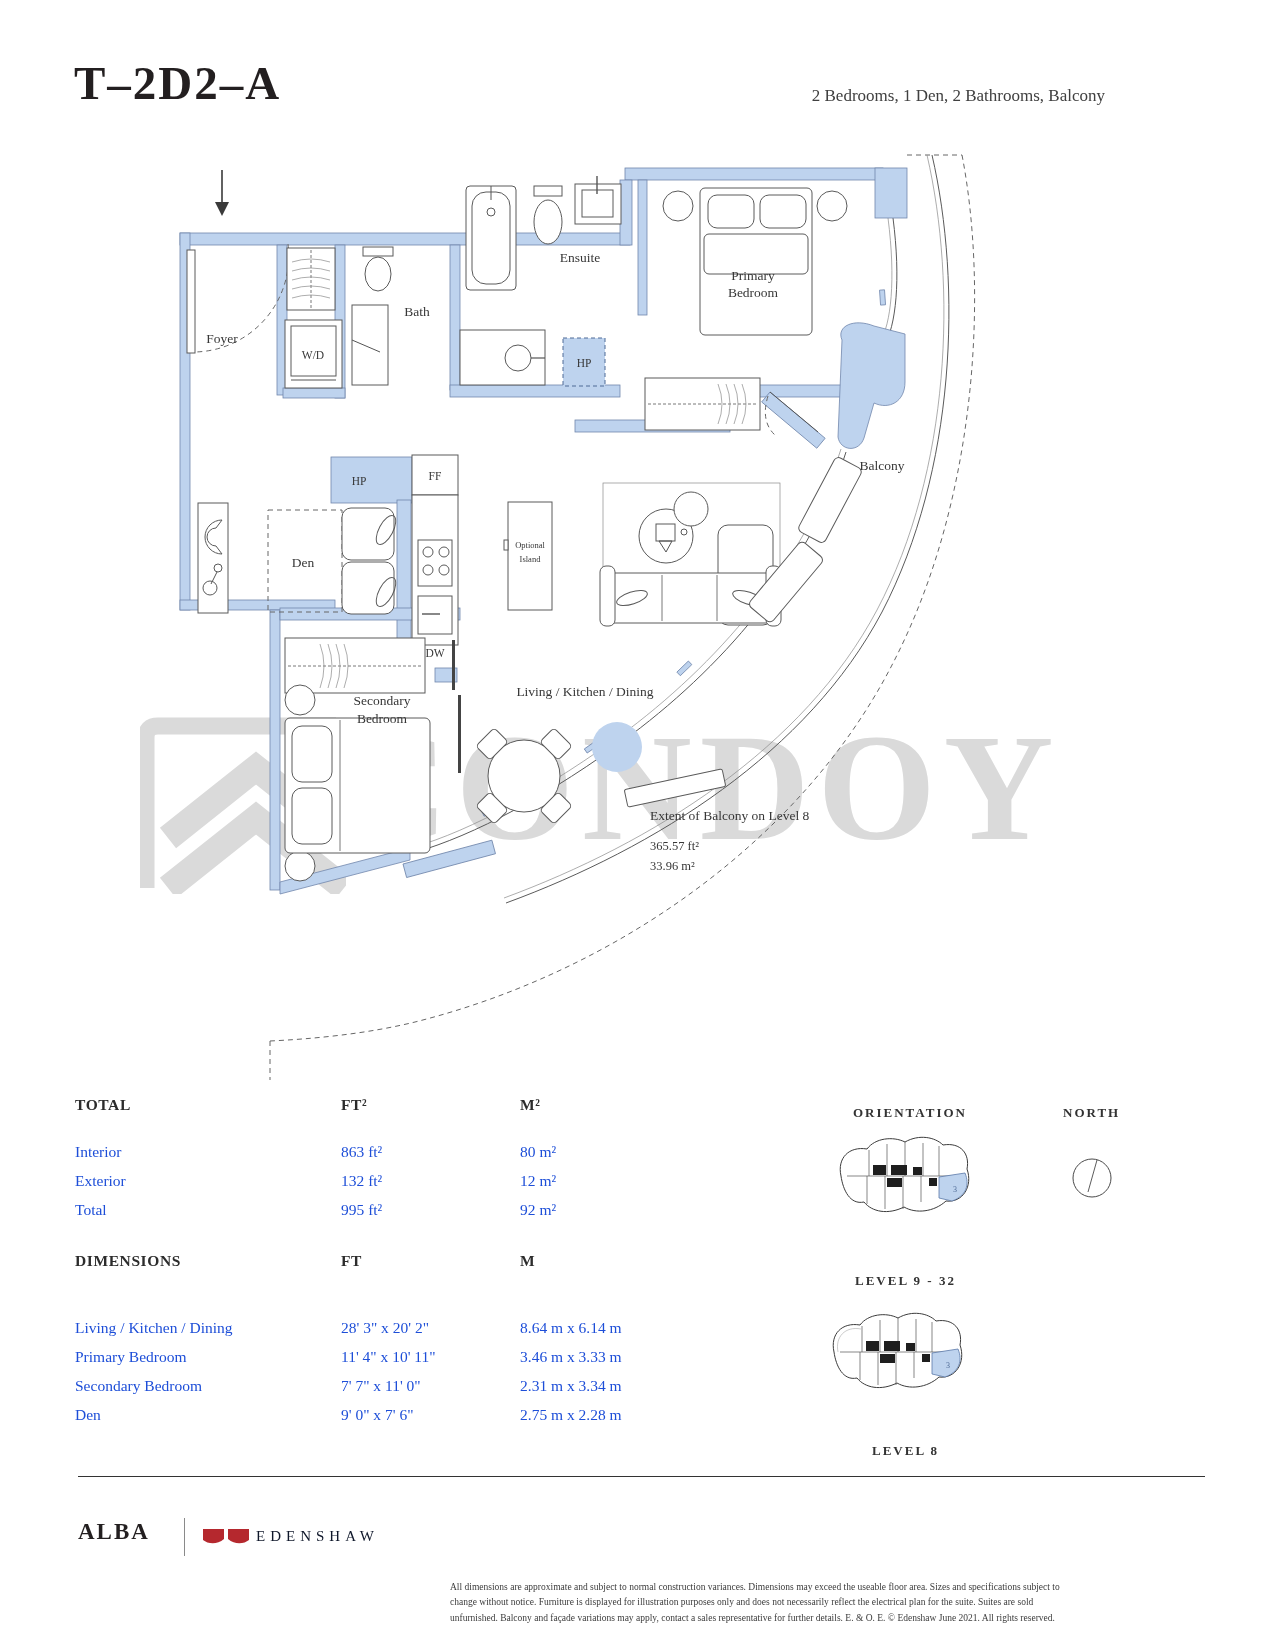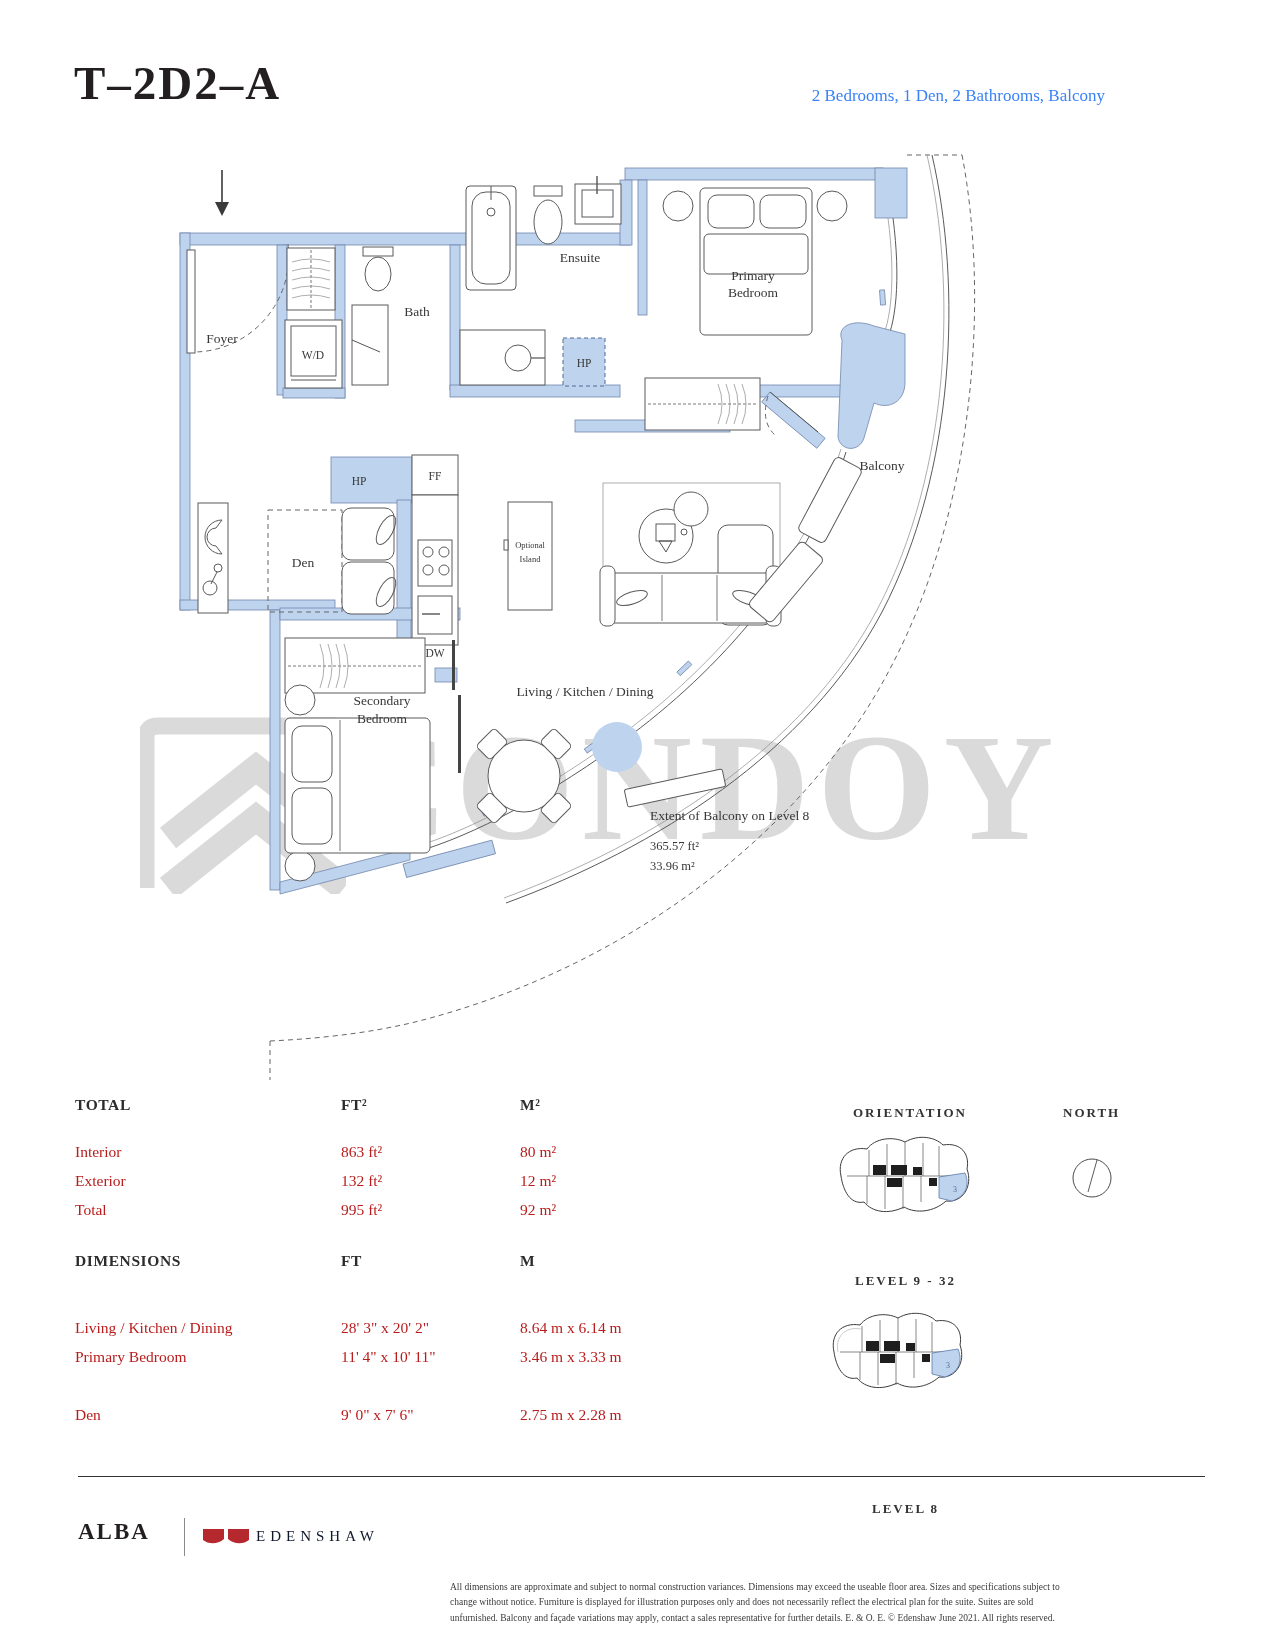--- a/index.html
+++ b/index.html
@@ -2,21 +2,21 @@
 <html><head>
 <meta charset="utf-8">
 <style>
   html,body{margin:0;padding:0;background:#ffffff;}
   #page{position:relative;width:1275px;height:1650px;background:#fff;overflow:hidden;
         font-family:Liberation Serif, serif;color:#231f20;}
   .abs{position:absolute;}
 
   
   #plan-code{left:74px;top:56px;font-size:47px;font-weight:bold;letter-spacing:2px;color:#231f20;}
-  #plan-summary{top:86px;right:170px;font-size:17px;color:#3b82f6;}
+  #plan-summary{top:86px;right:170px;font-size:17px;color:#404040;}
 
   
   #watermark{left:140px;top:712px;z-index:0;}
   #watermark-text{left:338px;top:712px;z-index:0;font-size:152px;font-weight:bold;
                   letter-spacing:8px;color:#dadada;line-height:1;}
 
   
   #plan-svg{left:170px;top:140px;z-index:1;}
   .wall{fill:#bed3ee;stroke:#7187ac;stroke-width:0.8;}
   .wallnb{fill:#bed3ee;stroke:none;}
@@ -25,21 +25,21 @@
   .fxl{fill:none;stroke:#8a8a8a;stroke-width:0.7;}
   .dash{fill:none;stroke:#666;stroke-width:1;stroke-dasharray:5,4;}
   .dashb{fill:#bed3ee;stroke:#4f6b96;stroke-width:1;stroke-dasharray:4,3;}
   .rlabel{font-size:13.5px;fill:#373737;}
   .slabel{font-size:11.5px;fill:#373737;}
   .xlabel{font-size:8.5px;fill:#373737;}
   .mid{text-anchor:middle;}
 
   
   .t-head{font-size:15.5px;font-weight:bold;letter-spacing:0.6px;color:#2c2c2c;}
-  .t-cell{font-size:15.5px;color:#b91c1c;}
+  .t-cell{font-size:15.5px;color:#1d4ed8;}
   .trow{position:absolute;left:75px;width:640px;height:22px;}
   .trow .c1{position:absolute;left:0;}
   .trow .c2{position:absolute;left:266px;}
   .trow .c3{position:absolute;left:445px;}
 
   
   .cap{font-size:13px;letter-spacing:2px;color:#333;font-weight:bold;margin-top:20px;}
   .kp-outline{fill:none;stroke:#3c3c3c;stroke-width:1;}
   .kp-line{stroke:#555;stroke-width:0.7;}
   .kp-core{fill:#1e1e1e;}
@@ -304,20 +304,25 @@
   <div class="trow" style="top:1319px">
     <span class="c1 t-cell">Living / Kitchen / Dining</span>
     <span class="c2 t-cell">28' 3" x 20' 2"</span>
     <span class="c3 t-cell">8.64 m x 6.14 m</span>
   </div>
   <div class="trow" style="top:1348px">
     <span class="c1 t-cell">Primary Bedroom</span>
     <span class="c2 t-cell">11' 4" x 10' 11"</span>
     <span class="c3 t-cell">3.46 m x 3.33 m</span>
   </div>
+  <div class="trow" style="top:1377px">
+    <span class="c1 t-cell">Secondary Bedroom</span>
+    <span class="c2 t-cell">7' 7" x 11' 0"</span>
+    <span class="c3 t-cell">2.31 m x 3.34 m</span>
+  </div>
   <div class="trow" style="top:1406px">
     <span class="c1 t-cell">Den</span>
     <span class="c2 t-cell">9' 0" x 7' 6"</span>
     <span class="c3 t-cell">2.75 m x 2.28 m</span>
   </div>
 
   <div class="abs cap" style="left:853px;top:1085px">ORIENTATION</div>
   <div class="abs cap" style="left:1063px;top:1085px">NORTH</div>
 
   <svg class="abs" style="left:829px;top:1130px" width="148" height="92" viewBox="0 0 148 92">
@@ -356,21 +361,21 @@
     <line class="kp-line" x1="74" y1="46" x2="74" y2="79"></line>
       <line class="kp-line" x1="92" y1="46" x2="92" y2="72"></line>
     <rect class="kp-core" x="44" y="35" width="13" height="10"></rect>
       <rect class="kp-core" x="62" y="35" width="16" height="10"></rect>
     <rect class="kp-core" x="84" y="37" width="9" height="8"></rect>
       <rect class="kp-core" x="58" y="48" width="15" height="9"></rect>
     <rect class="kp-core" x="100" y="48" width="8" height="8"></rect>
     <path class="kp-unit" d="M110,47 L136,43 C141,55 137,66 123,71 L110,68 Z"></path>
     <text class="kp-num" x="124" y="62">3</text>
   </svg>
-  <div class="abs cap" style="left:872px;top:1481px">LEVEL 8</div>
+  <div class="abs cap" style="left:872px;top:1423px">LEVEL 8</div>
 
   <svg class="abs" style="left:1062px;top:1148px" width="62" height="62" viewBox="0 0 62 62">
     <circle cx="30" cy="30" r="19" fill="none" stroke="#4a4a4a" stroke-width="1"></circle>
     <line x1="26" y1="44" x2="35" y2="12" stroke="#4a4a4a" stroke-width="0.9"></line>
   </svg>
 
   <div class="abs" id="footer-rule"></div>
   <div class="abs" id="brand-alba">ALBA</div>
   <div class="abs" id="brand-divider"></div>
   <svg class="abs" id="edenshaw-logo" width="48" height="22" viewBox="0 0 48 22">

